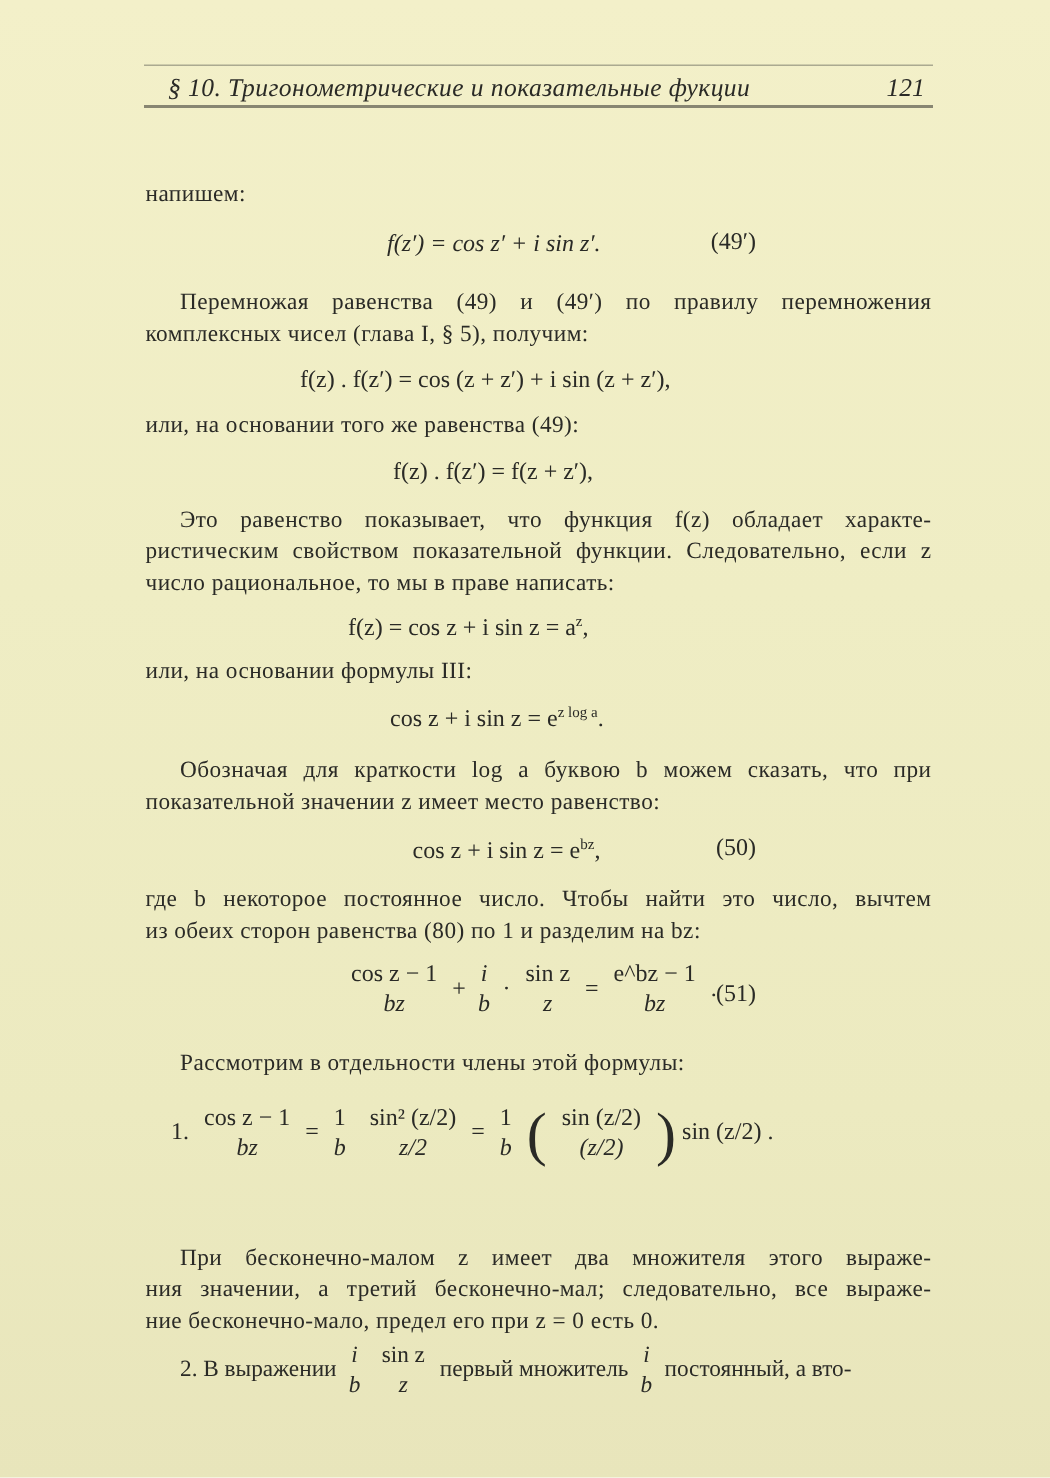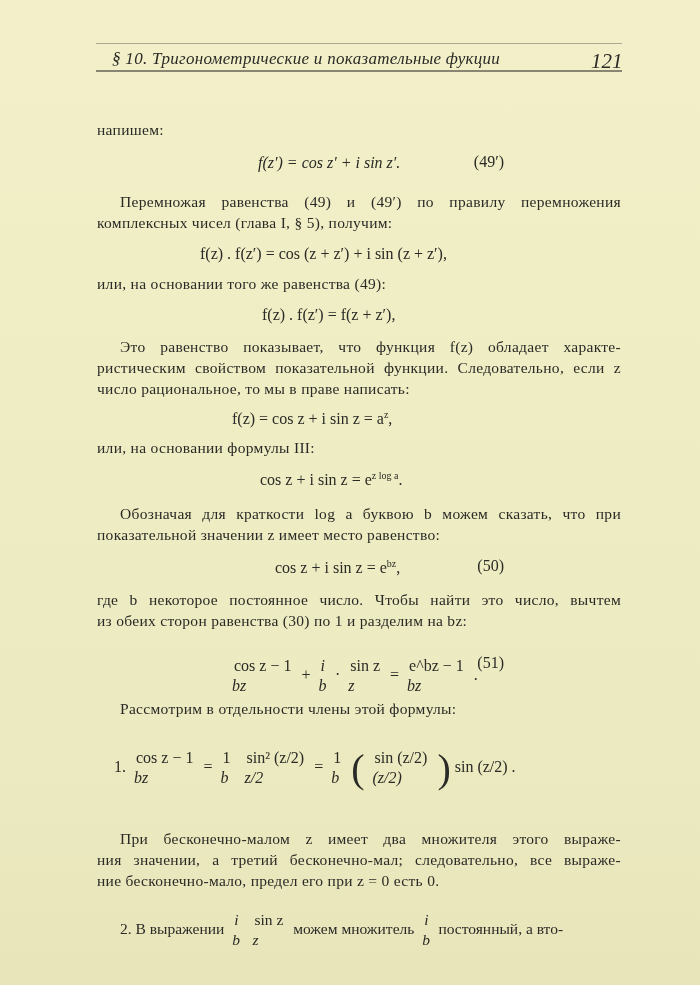--- a/index.html
+++ b/index.html
@@ -7,30 +7,30 @@
       width: 700px; height: 985px; overflow: hidden;
       background: linear-gradient(180deg, #f3f0c9 0%, #efedc4 40%, #eceac0 75%, #e8e5bb 100%);
       font-family: "Liberation Serif", "DejaVu Serif", serif;
       color: #2a2a26;
       position: relative;
     }
     .page { position: absolute; left: 0; top: 12px; width: 584px; height: 985px; }
     .rule-top { position: absolute; left: 96px; top: 31px; width: 526px; height: 1px; background: #8c8b78; opacity: .7; }
     .rule-bottom { position: absolute; left: 96px; top: 58px; width: 526px; height: 2px; background: #6d6c5c; opacity: .8; }
     .header-title { position: absolute; left: 112px; top: 37px; font-size: 17px; font-style: italic; letter-spacing: .3px; }
-    .header-page { position: absolute; left: 591px; top: 37px; font-size: 21px; font-style: italic; }
+    .header-page { position: absolute; left: 591px; top: 37px; font-size: 17px; font-style: italic; }
     .line { position: absolute; left: 97px; font-size: 15.5px; white-space: nowrap; letter-spacing: .3px; }
     .just { width: 524px; text-align: justify; text-align-last: justify; }
     .indent { left: 120px; }
     .indent.just { width: 501px; }
     .formula { position: absolute; font-size: 16px; white-space: nowrap; }
     .eqnum { position: absolute; right: 80px; font-size: 16px; }
     i, .it { font-style: italic; }
     sup { font-size: 10px; }
-    .frac { display: inline-block; vertical-align: middle; text-align: left; margin: 16px 4px; }
+    .frac { display: inline-block; vertical-align: middle; text-align: center; margin: 0 4px; }
     .frac .num, .frac .den { display: block; line-height: 20px; }
     .frac .num { padding: 0 2px; }
     .bigparen { font-size: 40px; vertical-align: middle; font-weight: 200; }
   </style>
 </head>
 <body>
 
 <div class="page">
 
   <div class="rule-top"></div>
@@ -70,21 +70,21 @@
 
   <div class="line indent just" style="top:493px">Обозначая для краткости log a буквою b можем сказать, что при</div>
   <div class="line" style="top:514px">показательной значении z имеет место равенство:</div>
 
   <div class="formula" style="left:275px; top:546px">
     <span>cos z + i sin z = e</span><sup>bz</sup><span>,</span>
   </div>
   <div class="eqnum" style="top:545px">(50)</div>
 
   <div class="line just" style="top:579px">где b некоторое постоянное число. Чтобы найти это число, вычтем</div>
-  <div class="line" style="top:600px">из обеих сторон равенства (30) по 1 и разделим на bz:</div>
+  <div class="line" style="top:600px">из обеих сторон равенства (80) по 1 и разделим на bz:</div>
 
   <div class="formula" style="left:228px; top:628px">
     <span class="frac"><span class="num">cos z − 1</span><span class="den it">bz</span></span>
     <span>+</span>
     <span class="frac"><span class="num it">i</span><span class="den it">b</span></span>
     <span>·</span>
     <span class="frac"><span class="num">sin z</span><span class="den it">z</span></span>
     <span>=</span>
     <span class="frac"><span class="num">e^bz − 1</span><span class="den it">bz</span></span>
     <span>.</span>
@@ -108,18 +108,18 @@
   </div>
 
   <div class="line indent just" style="top:818px">При бесконечно-малом z имеет два множителя этого выраже-</div>
   <div class="line just" style="top:839px">ния значении, а третий бесконечно-мал; следовательно, все выраже-</div>
   <div class="line" style="top:860px">ние бесконечно-мало, предел его при z = 0 есть 0.</div>
 
   <div class="formula" style="left:120px; top:882px; font-size:15.5px">
     <span>2. В выражении</span>
     <span class="frac"><span class="num it">i</span><span class="den it">b</span></span>
     <span class="frac"><span class="num">sin z</span><span class="den it">z</span></span>
-    <span>можем множитель</span>
+    <span>первый множитель</span>
     <span class="frac"><span class="num it">i</span><span class="den it">b</span></span>
     <span>постоянный, а вто-</span>
   </div>
 
 </div>
 
 </body></html>

